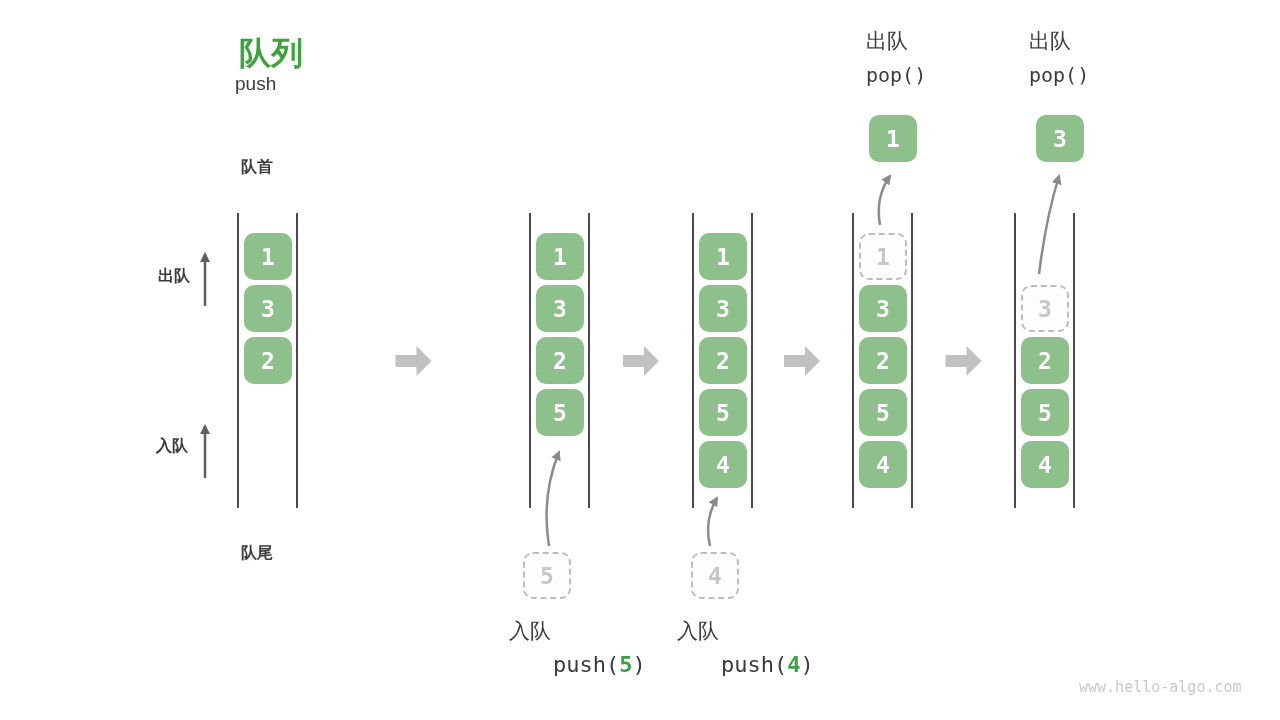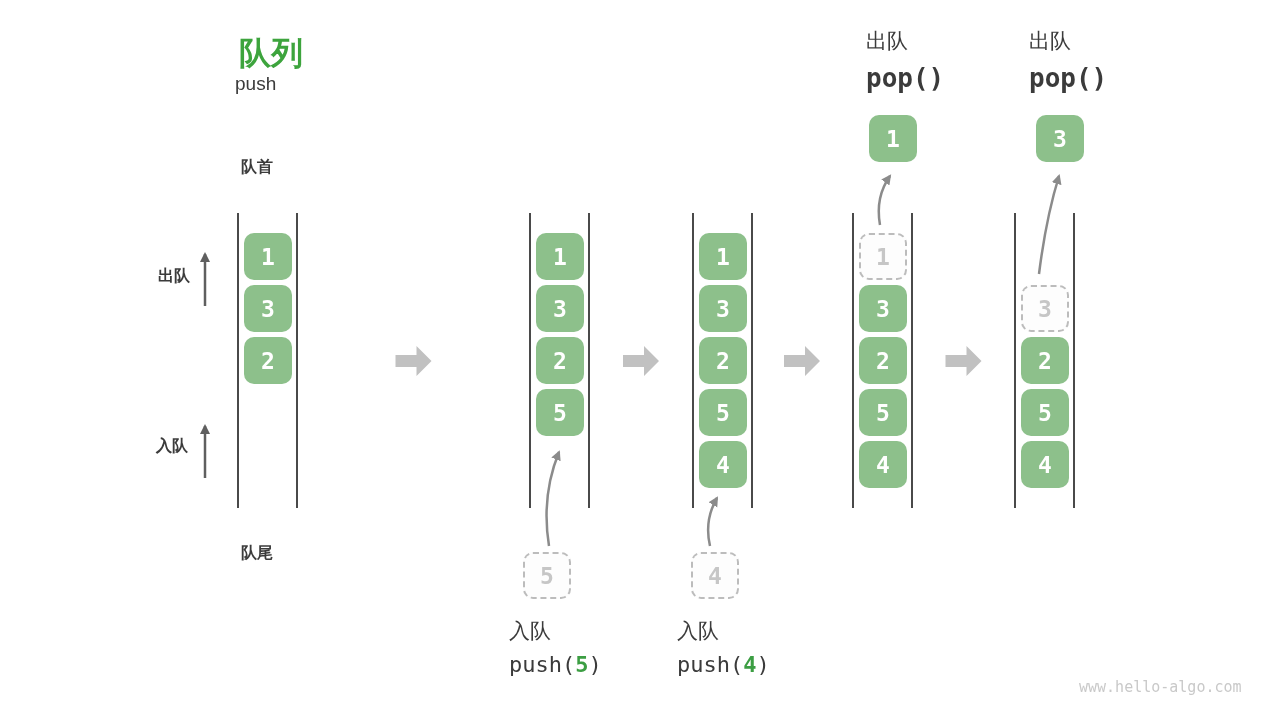--- a/index.html
+++ b/index.html
@@ -25,24 +25,24 @@
     background:var(--box-green); color:var(--box-number);
     display:flex; align-items:center; justify-content:center;
     font-family:"DejaVu Sans Mono","Liberation Mono",monospace;
     font-weight:bold; font-size:23px; box-sizing:border-box;
   }
   .ghost {
     background:#fdfdfd; border:2px dashed var(--ghost-border);
     color:var(--ghost-number);
   }
   .col-header { position:absolute; top:30px; line-height:1; }
-  .col-header .fn { margin-top:14px; font-size:26px; color:var(--label-dark);font-weight:bold; }
+  .col-header .fn { margin-top:14px; font-size:20px; color:var(--label-dark); }
 
   .op { position:absolute; line-height:1; }
-  .op .fn { margin-top:13px; font-size:22px; color:var(--label-dark); }
+  .op .fn { margin-top:13px; font-size:22px; color:var(--label-dark);margin-left:44px; }
   .op .arg { color:var(--accent-green); font-weight:bold; }
 
   svg.overlay { position:absolute; left:0; top:0; pointer-events:none; }
   .step-arrow { fill:var(--step-arrow); }
   .flow-arrow { stroke:var(--flow-arrow); stroke-width:2.5; fill:none; }
   .side-arrow { stroke:var(--side-arrow); stroke-width:2.5; fill:none; }
   .ah-mid  { fill:var(--flow-arrow); }
   .ah-dark { fill:var(--side-arrow); }
 
   .watermark { font-size:15px; color:var(--watermark-gray); }

